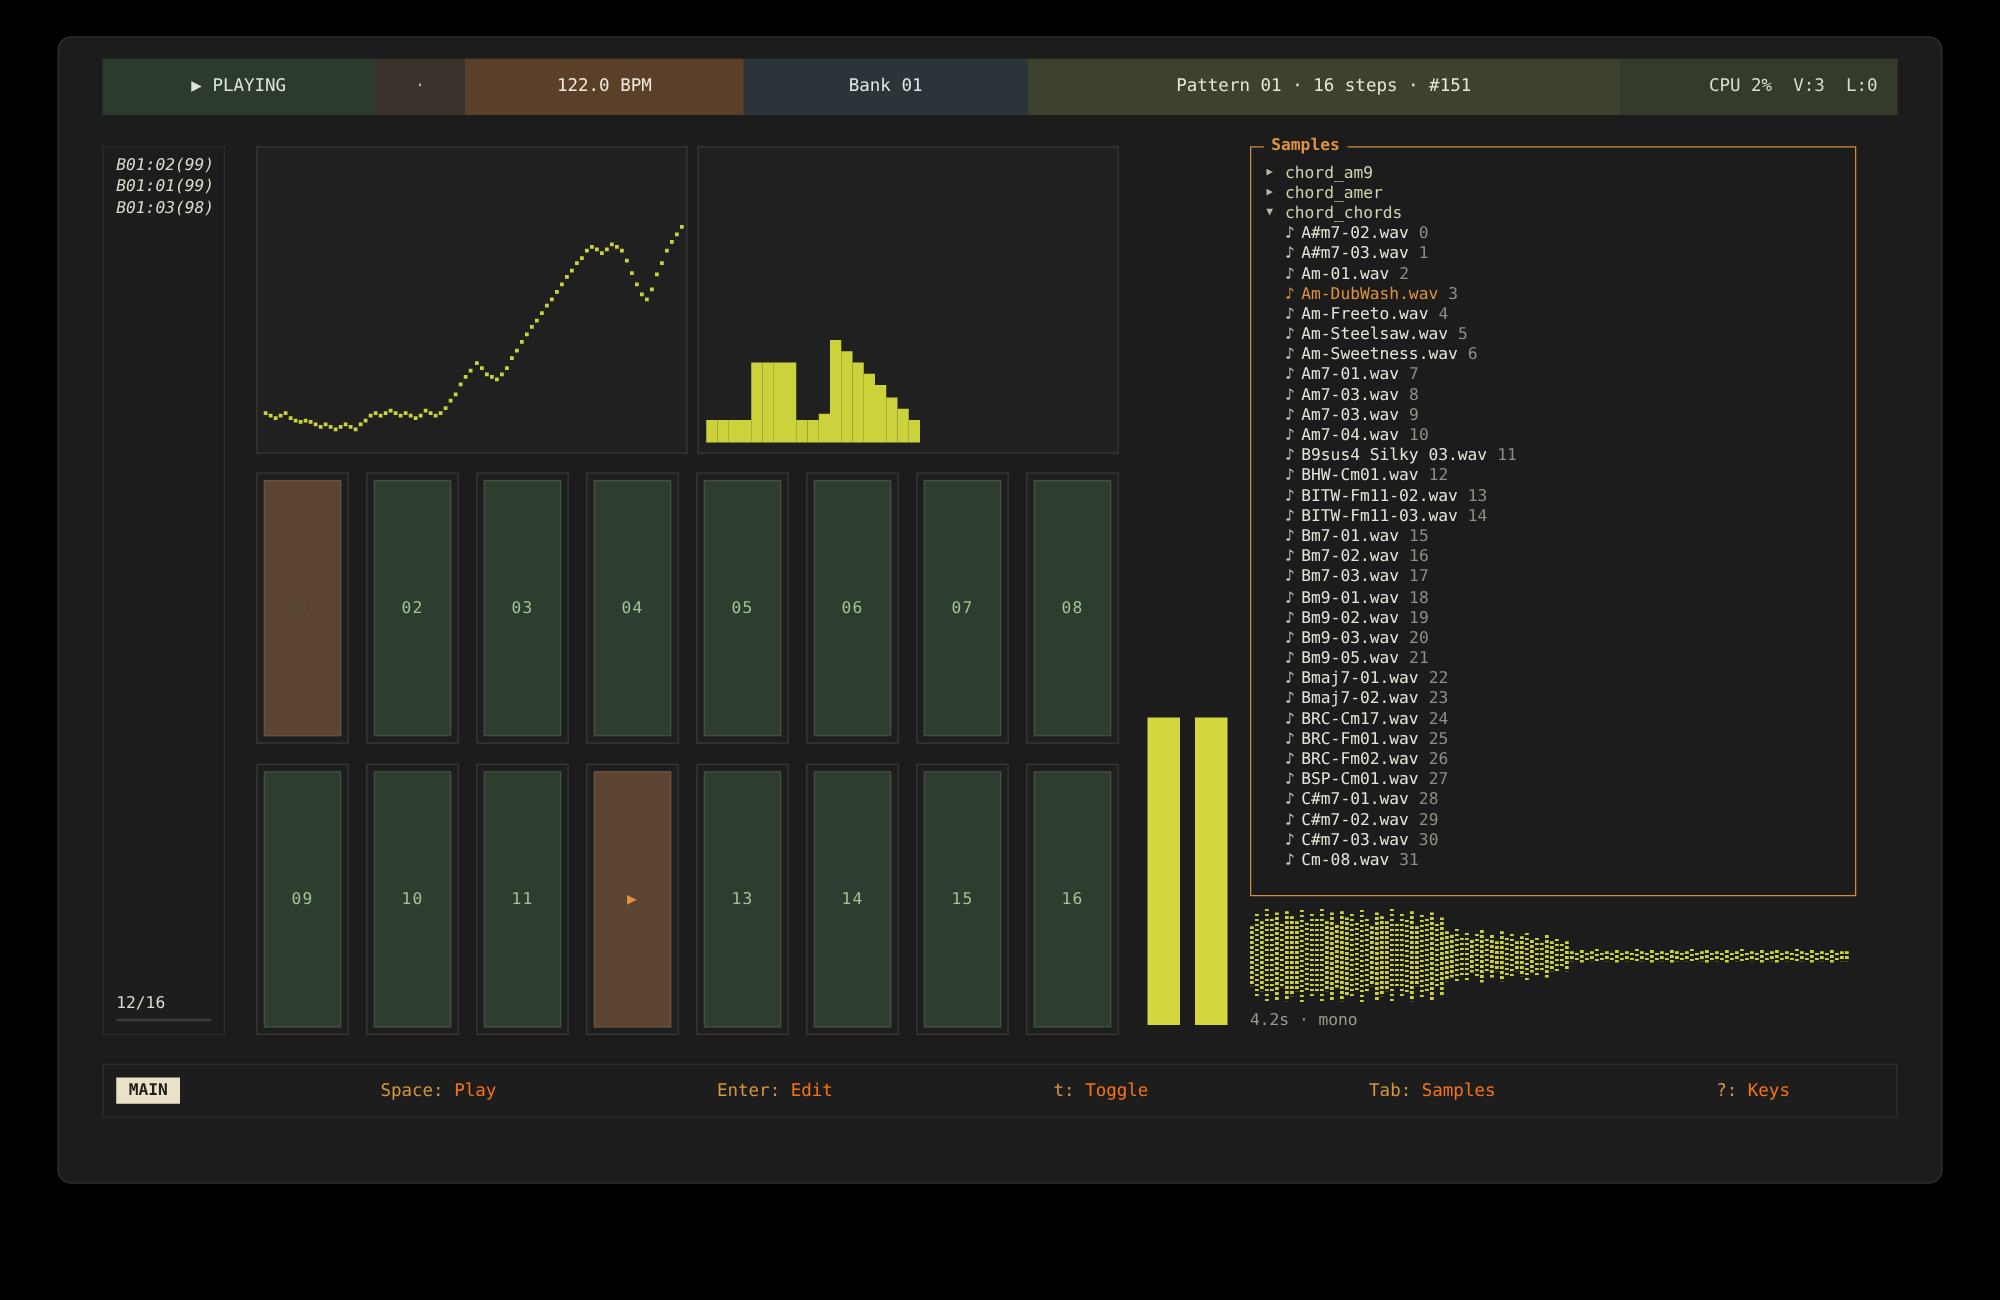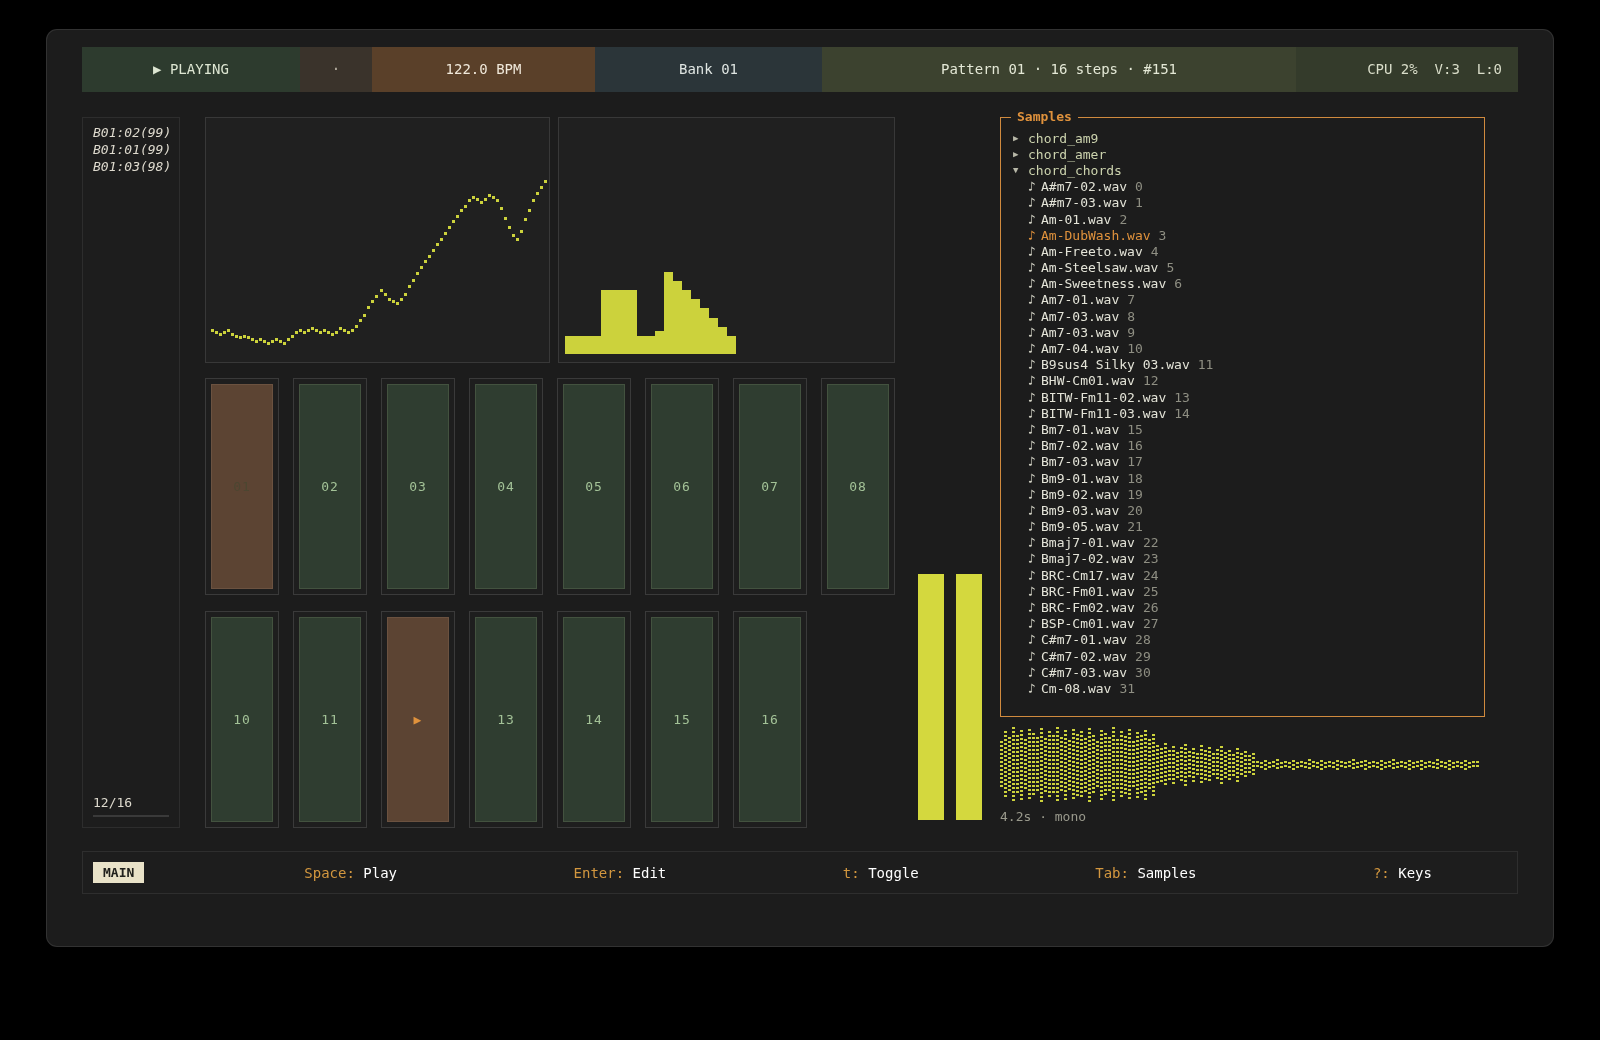--- a/index.html
+++ b/index.html
@@ -79,21 +79,21 @@
   .wcol { width:3px; margin-right:1px; min-height:5px;
     background-image:repeating-linear-gradient(to bottom,#ccd23c 0 2px, transparent 2px 4px); }
   .wave-info { margin-top:4px; font-size:13px; color:#99998c; }
   
   .bottombar { margin:23px 35px 0 35px; height:43px; border:1px solid #2e2e2e; background:#1d1d1d;
     display:flex; align-items:center; padding:0 10px; font-size:14px; }
   .mode-badge { background:#e9e2c8; color:#20201c; font-weight:bold; font-size:13px; padding:3px 10px; }
   .hints { display:flex; flex:1; justify-content:space-between; margin-left:160px; margin-right:75px; }
   .hint { white-space:pre; }
   .hint-key { color:#d3973f; }
-  .hint-label { color:#ffffff; }
+  .hint-label { color:#f97316; }
 </style>
 </head>
 <body>
 
 <div class="window">
 
 
   <div class="statusbar">
     <div class="seg seg-playing">▶ PLAYING</div>
     <div class="seg seg-dot">·</div>
@@ -264,20 +264,25 @@
               <span class="pad-label">07</span>
             </div>
           </div>
           <div class="pad green">
             <div class="pad-inner">
               <span class="pad-label">08</span>
             </div>
           </div>
           <div class="pad green">
             <div class="pad-inner">
+              <span class="pad-label">09</span>
+            </div>
+          </div>
+          <div class="pad green">
+            <div class="pad-inner">
               <span class="pad-label">10</span>
             </div>
           </div>
           <div class="pad green">
             <div class="pad-inner">
               <span class="pad-label">11</span>
             </div>
           </div>
           <div class="pad playing">
             <div class="pad-inner">

